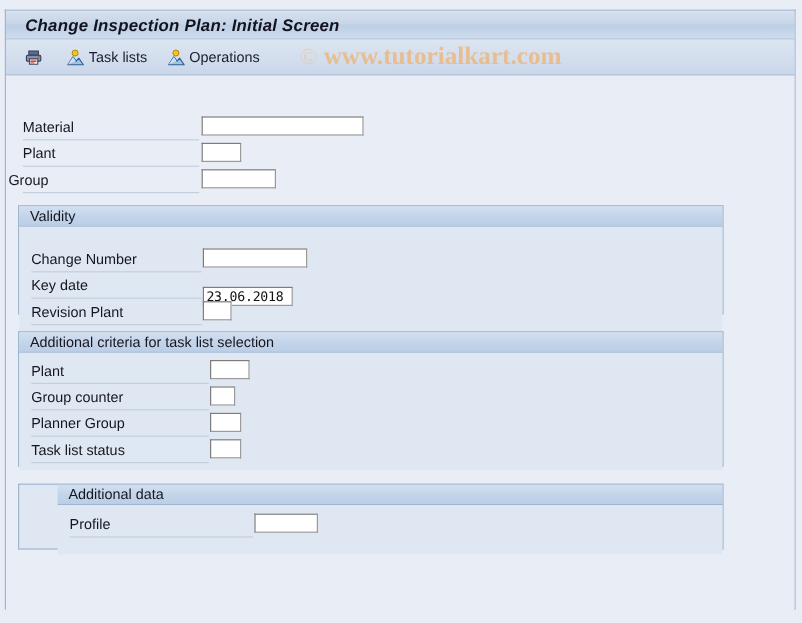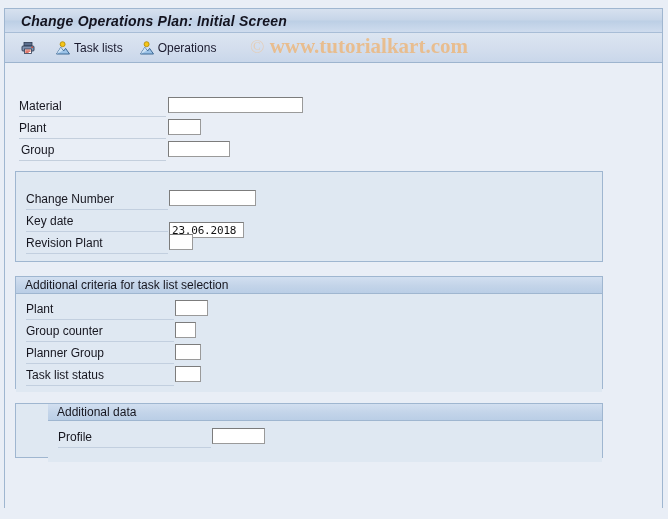--- a/index.html
+++ b/index.html
@@ -201,21 +201,21 @@
   }
   .gb-body .lbl { color: #16161f; }
 </style>
 </head>
 <body>
 
 <div id="app">
   <div class="window">
 
     <div class="titlebar">
-      <span class="titlebar-text">Change Operations Plan: Initial Screen</span>
+      <span class="titlebar-text">Change Inspection Plan: Initial Screen</span>
     </div>
 
     <div class="toolbar">
 
       <div class="tb-btn">
         <span class="icon">
           <svg width="16" height="16" viewBox="0 0 16 16">
             <rect x="4" y="2.5" width="8" height="3.5" fill="#5b6d8c" stroke="#2d3a52" stroke-width="0.8"></rect>
             <rect x="2" y="6" width="12" height="5" rx="1" fill="#8193b0" stroke="#2d3a52" stroke-width="0.9"></rect>
             <rect x="4.5" y="9" width="7" height="4.5" fill="#ffffff" stroke="#2d3a52" stroke-width="0.8"></rect>
@@ -268,27 +268,30 @@
           <input class="fld" type="text" style="left: 163px; top: 2px; width: 135px;" value="">
         </div>
 
         <div class="row" style="height:22px;">
           <span class="lbl" style="left:14px;">Plant</span>
           <span class="underline" style="left:14px; width:147px;"></span>
           <input class="fld" type="text" style="left: 163px; top: 2px; width: 33px;" value="">
         </div>
 
         <div class="row" style="height:22px;">
-          <span class="lbl" style="left:16px;">Group</span>
+          <span class="lbl" style="left:2px;">Group</span>
           <span class="underline" style="left:14px; width:147px;"></span>
           <input class="fld" type="text" style="left: 163px; top: 2px; width: 62px;" value="">
         </div>
       </div>
 
       <div class="groupbox" style="top:108px; height:91px;">
+        <div class="gb-head">
+          <span class="gb-head-text">Validity</span>
+        </div>
         <div class="gb-body" style="height:72px; padding-top:16px;">
 
           <div class="row" style="height:22px;">
             <span class="lbl" style="left:10px;">Change Number</span>
             <span class="underline" style="left:10px; width:142px;"></span>
             <input class="fld" type="text" style="left: 153px; top: 2px; width: 87px;" value="">
           </div>
 
           <div class="row" style="height:22px;">
             <span class="lbl" style="left:10px;">Key date</span>

